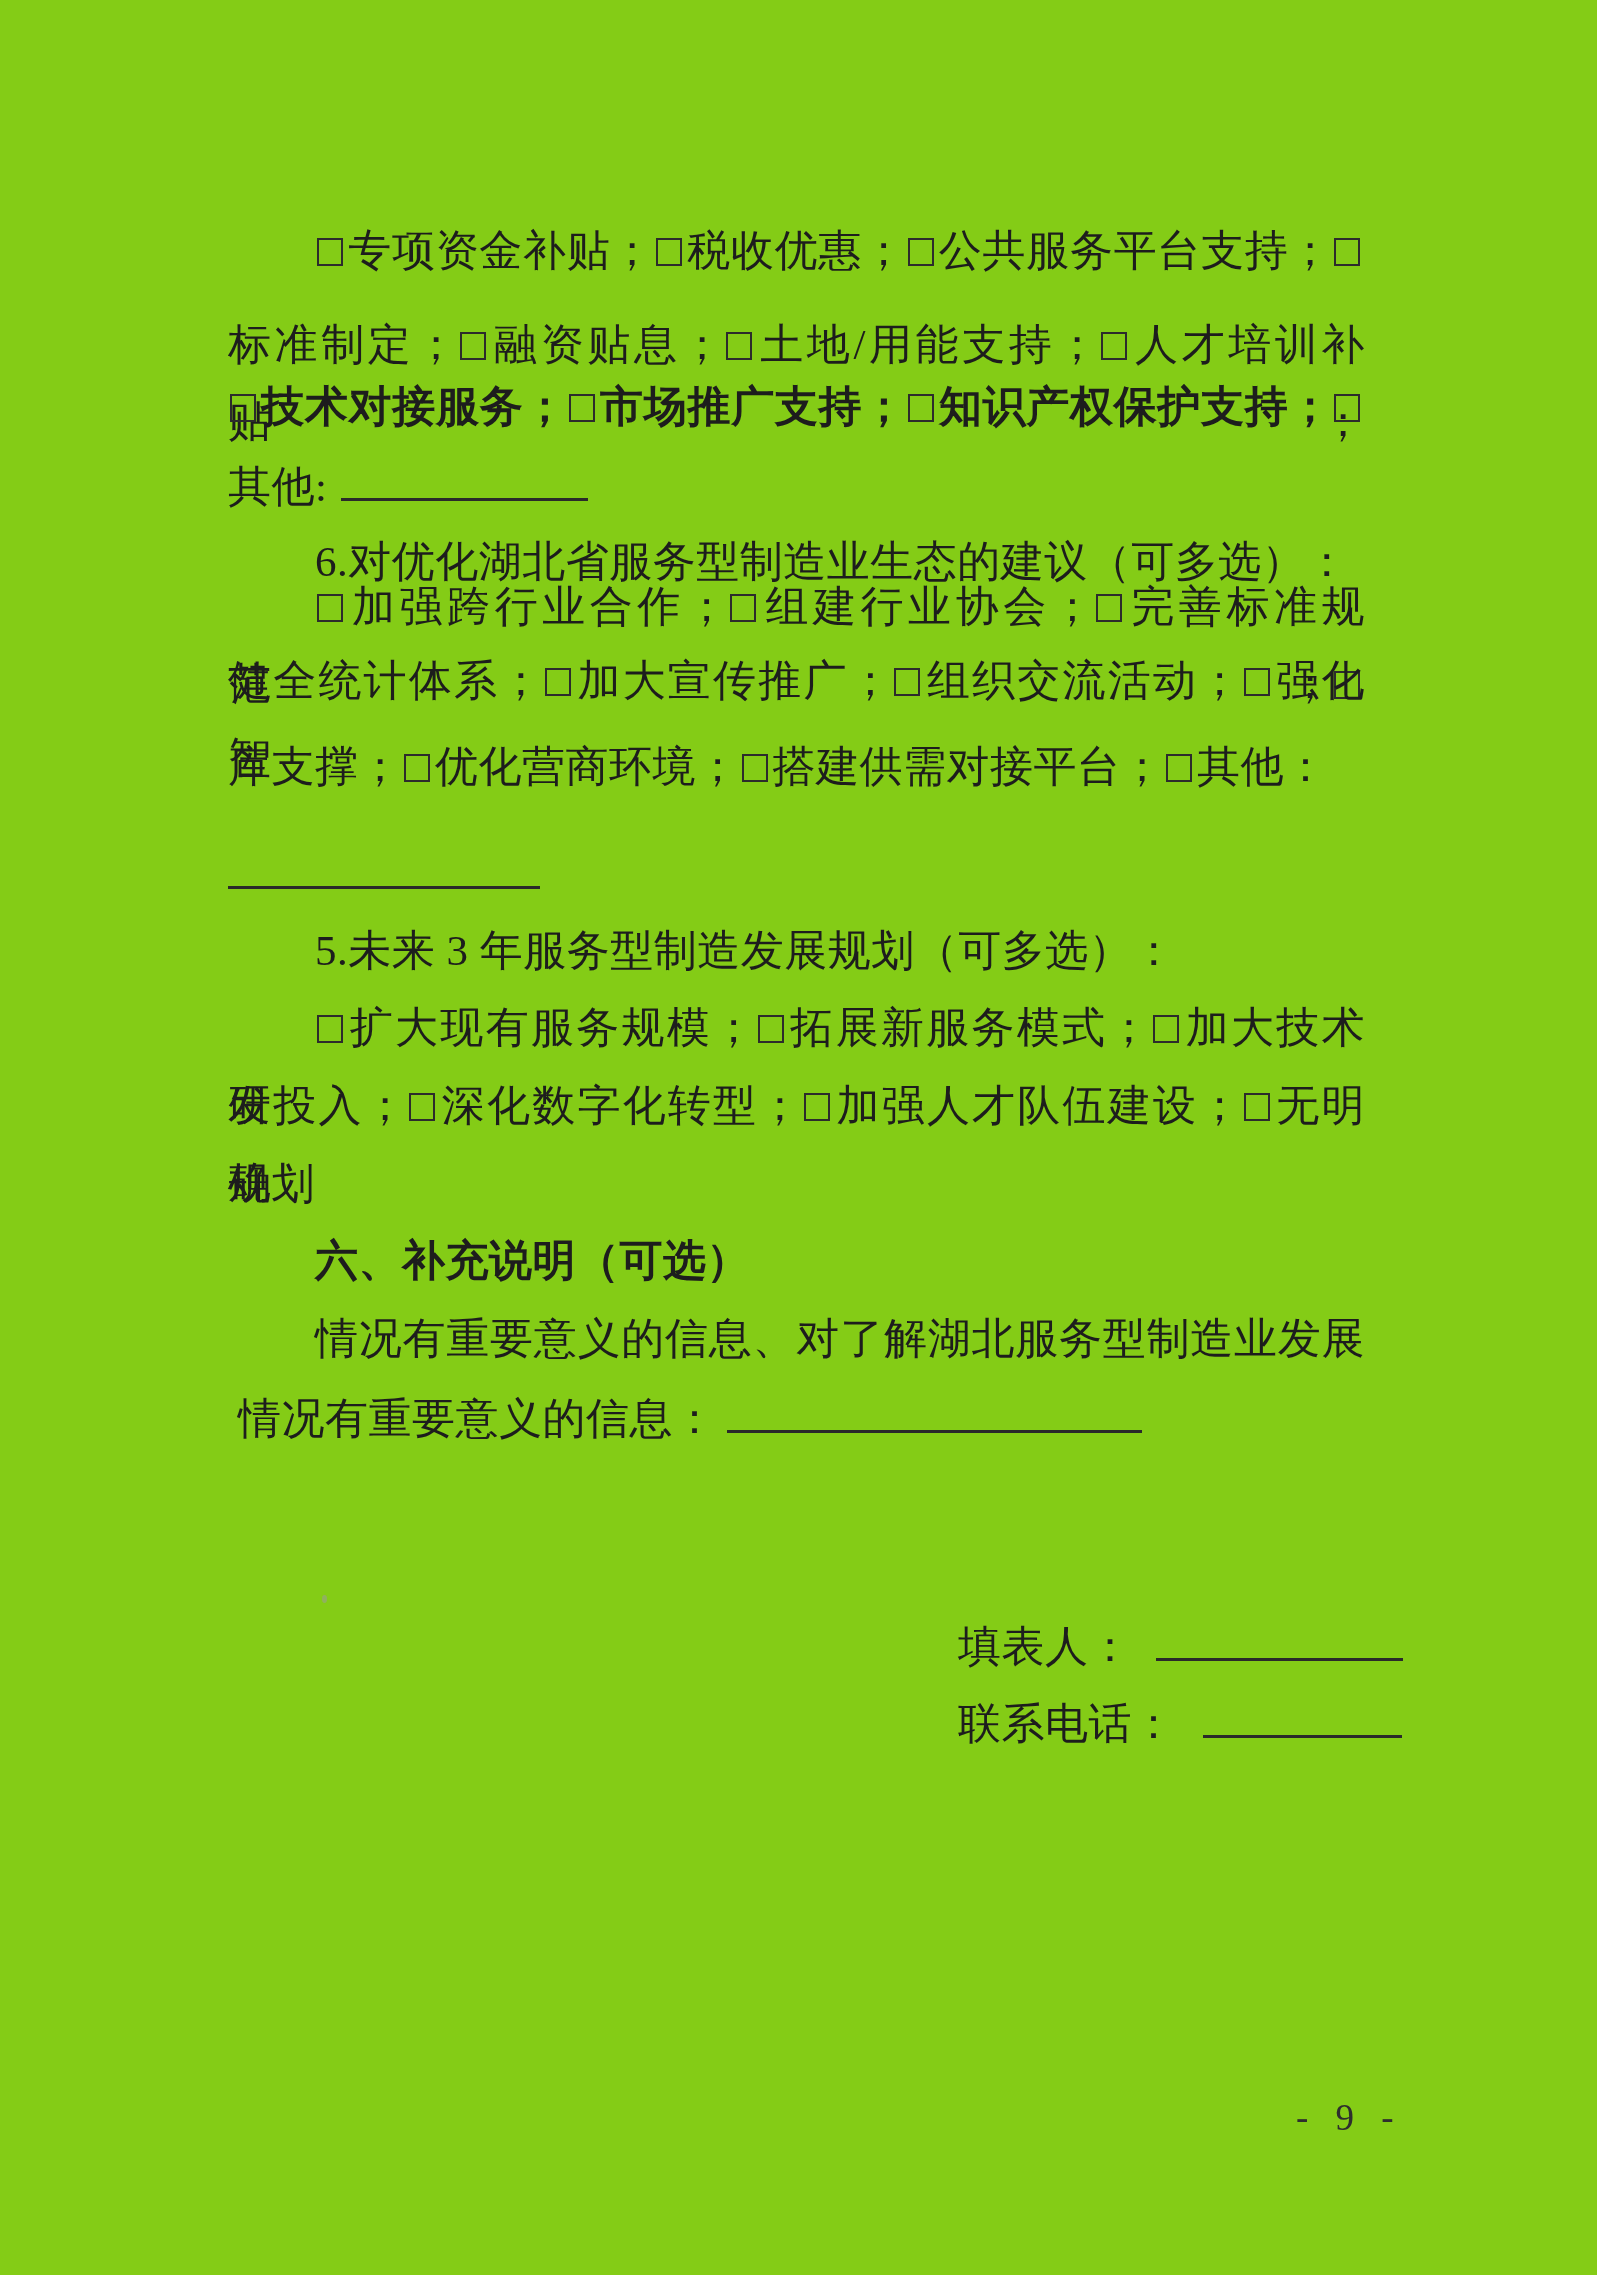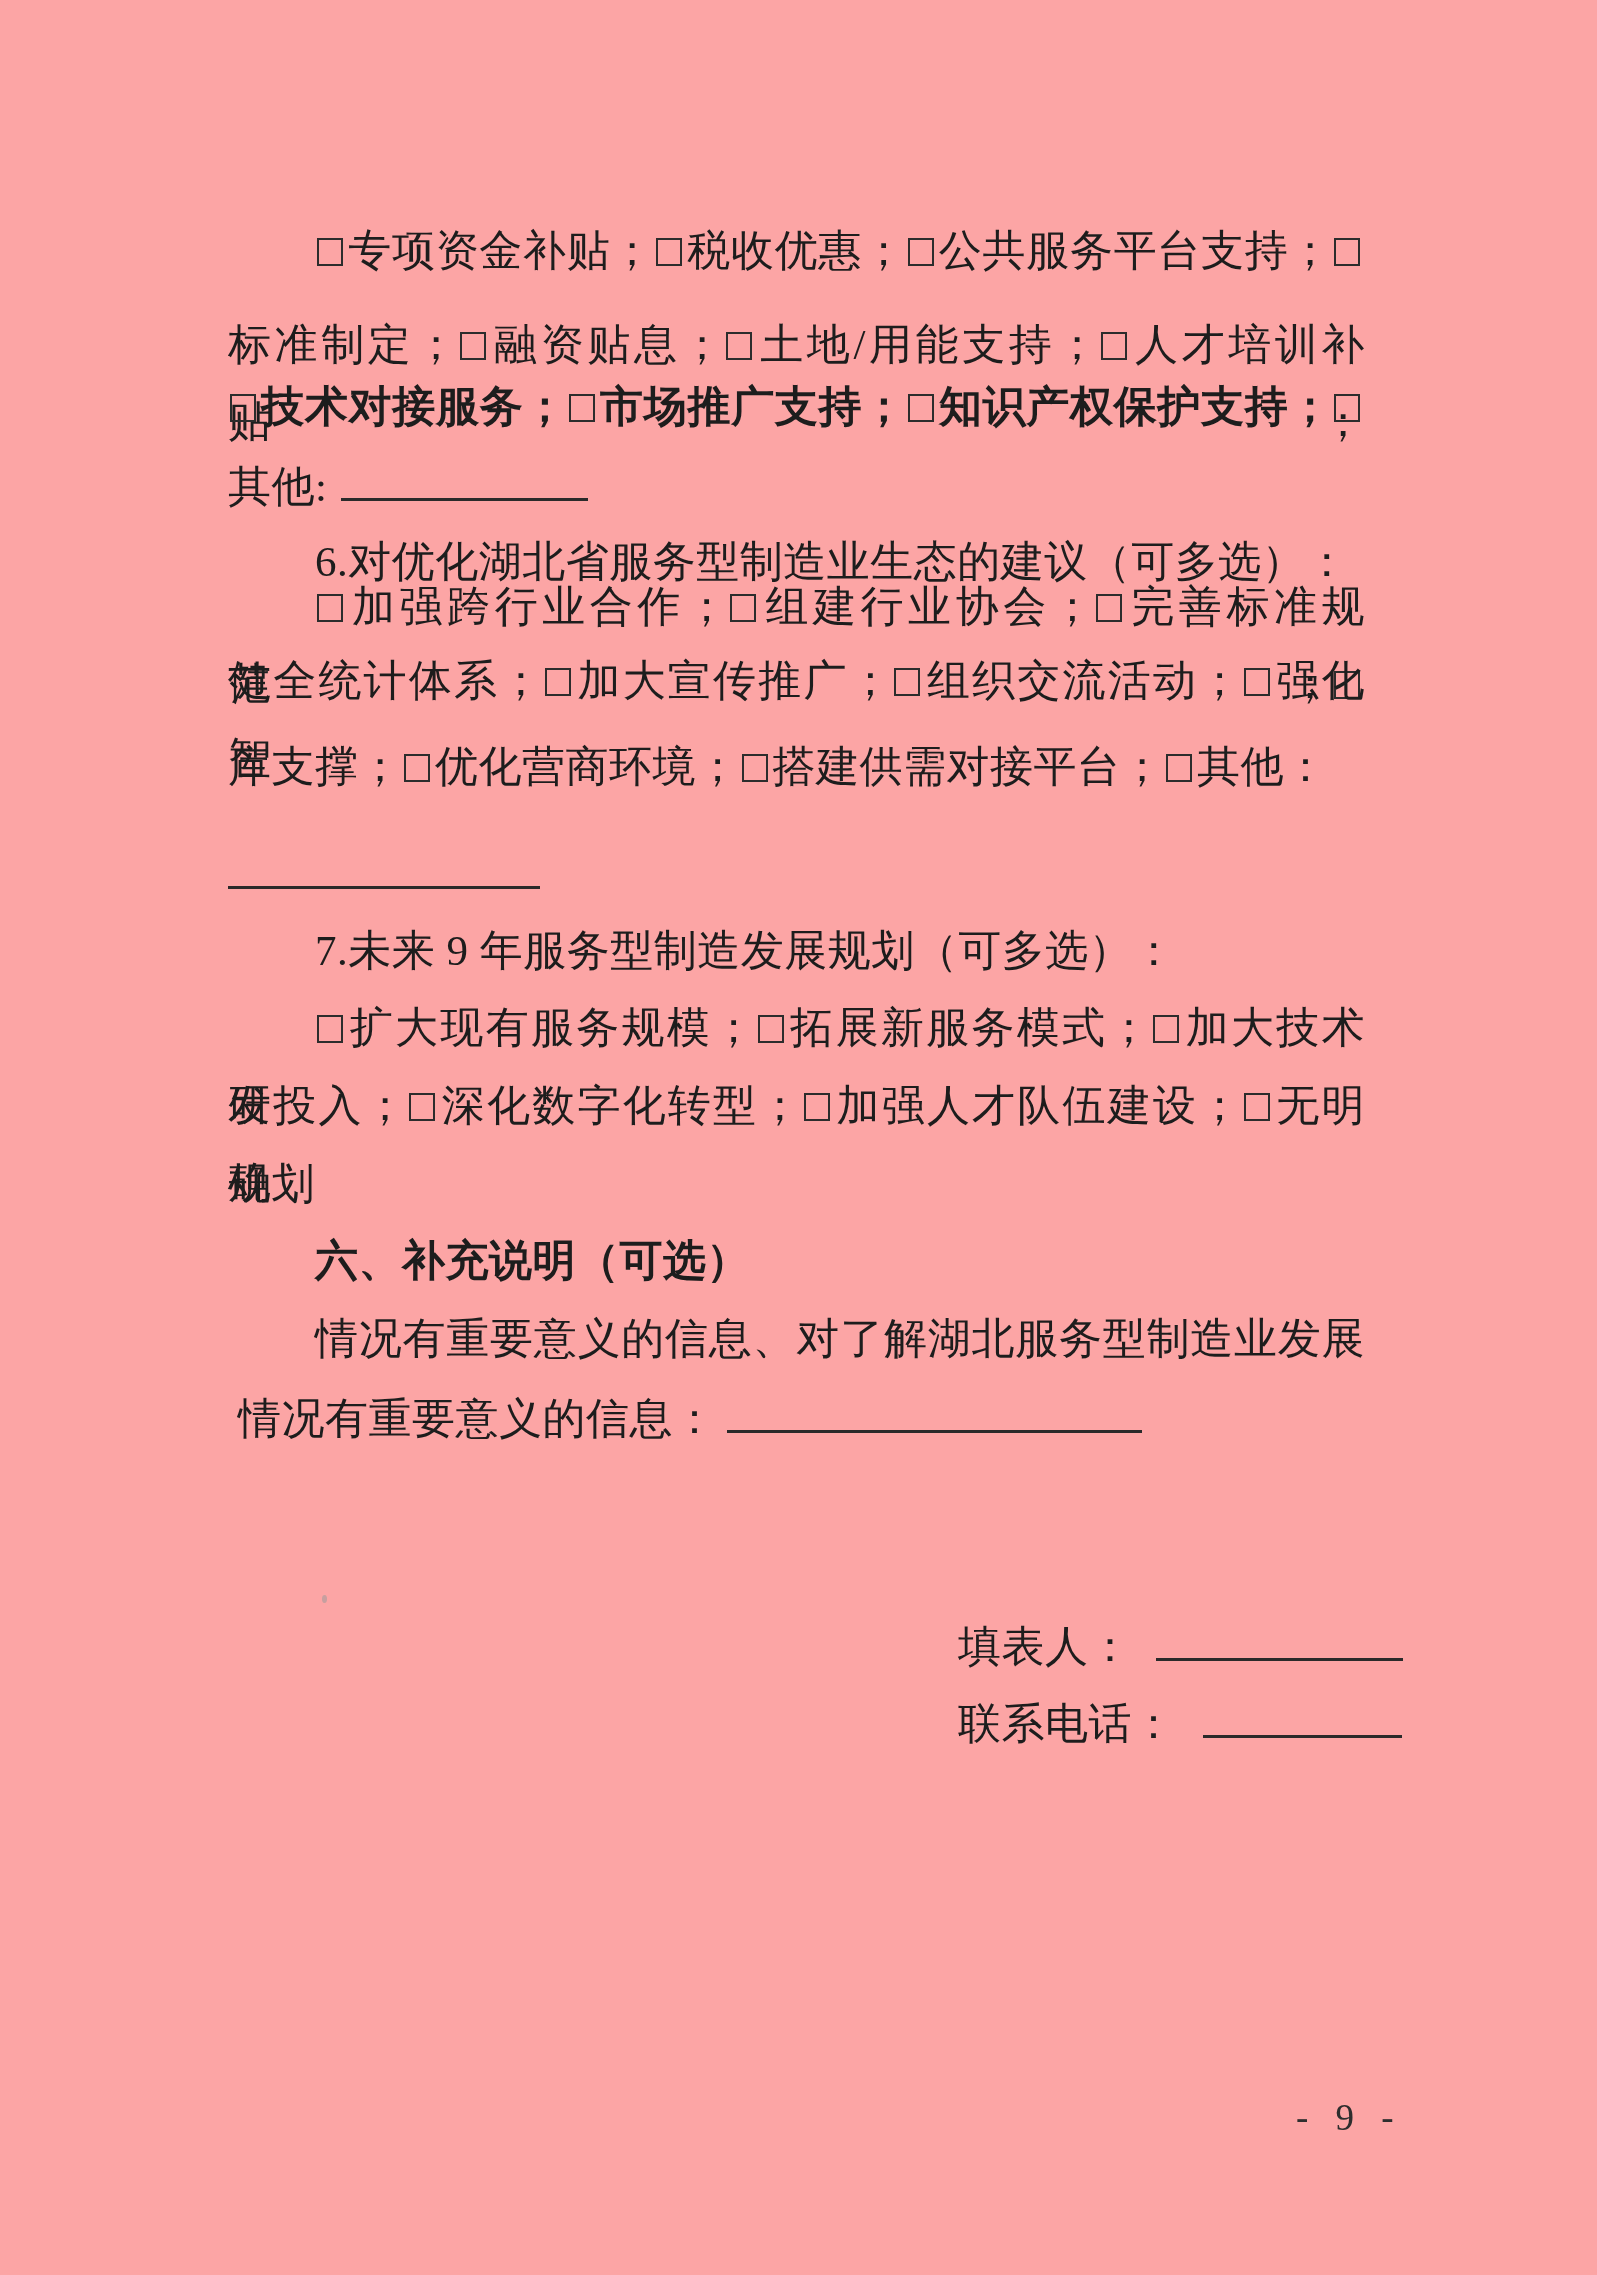--- a/index.html
+++ b/index.html
@@ -8,21 +8,21 @@
     width: 1597px;
     height: 2275px;
     background: #ffffff;
     overflow: hidden;
   }
   .page {
     position: absolute;
     left: 0; top: 0;
     width: 1597px;
     height: 2275px;
-    background: #fca5a5;
+    background: #84cc16;
     font-family: "Liberation Serif", "DejaVu Serif", serif;
     color: #1d1d1d;
   }
   .line {
     position: absolute;
     font-size: 43px;
     line-height: 77px;
     height: 77px;
     white-space: nowrap;
     letter-spacing: 0.5px;
@@ -78,21 +78,21 @@
   <div id="body-lines">
       <div class="line justify" style="top: 212px; left: 228px; width: 1137px; text-indent: 87px;"><span class="cb"></span><span>专项资金补贴；</span><span class="cb"></span><span>税收优惠；</span><span class="cb"></span><span>公共服务平台支持；</span><span class="cb"></span></div>
       <div class="line justify" style="top: 306px; left: 228px; width: 1137px;"><span>标准制定；</span><span class="cb"></span><span>融资贴息；</span><span class="cb"></span><span>土地/用能支持；</span><span class="cb"></span><span>人才培训补贴；</span></div>
       <div class="line justify" style="top: 368px; left: 228px; width: 1137px; font-weight: bold;"><span class="cb"></span><span>技术对接服务；</span><span class="cb"></span><span>市场推广支持；</span><span class="cb"></span><span>知识产权保护支持；</span><span class="cb"></span></div>
       <div class="line" style="top: 446px; left: 228px;"><span>其他:</span><span class="blank" style="width: 247px; margin-left: 14px;"></span></div>
       <div class="line" style="top: 523px; left: 315px;"><span>6.对优化湖北省服务型制造业生态的建议（可多选）：</span></div>
       <div class="line justify" style="top: 568px; left: 228px; width: 1137px; text-indent: 87px;"><span class="cb"></span><span>加强跨行业合作；</span><span class="cb"></span><span>组建行业协会；</span><span class="cb"></span><span>完善标准规范；</span><span class="cb"></span></div>
       <div class="line justify" style="top: 642px; left: 228px; width: 1137px;"><span>健全统计体系；</span><span class="cb"></span><span>加大宣传推广；</span><span class="cb"></span><span>组织交流活动；</span><span class="cb"></span><span>强化智</span></div>
       <div class="line" style="top: 728px; left: 228px;"><span>库支撑；</span><span class="cb"></span><span>优化营商环境；</span><span class="cb"></span><span>搭建供需对接平台；</span><span class="cb"></span><span>其他：</span></div>
       <div class="line" style="top: 834px; left: 228px;"><span class="blank" style="width: 312px; margin-left: 0px;"></span></div>
-      <div class="line" style="top: 912px; left: 315px;"><span>7.未来 9 年服务型制造发展规划（可多选）：</span></div>
+      <div class="line" style="top: 912px; left: 315px;"><span>5.未来 3 年服务型制造发展规划（可多选）：</span></div>
       <div class="line justify" style="top: 989px; left: 228px; width: 1137px; text-indent: 87px;"><span class="cb"></span><span>扩大现有服务规模；</span><span class="cb"></span><span>拓展新服务模式；</span><span class="cb"></span><span>加大技术研</span></div>
       <div class="line justify" style="top: 1067px; left: 228px; width: 1137px;"><span>发投入；</span><span class="cb"></span><span>深化数字化转型；</span><span class="cb"></span><span>加强人才队伍建设；</span><span class="cb"></span><span>无明确</span></div>
       <div class="line" style="top: 1145px; left: 228px;"><span>规划</span></div>
       <div class="line bold" style="top: 1222px; left: 315px; text-align: center;"><span>六、补充说明（可选）</span></div>
       <div class="line justify" style="top: 1300px; left: 228px; width: 1137px; text-indent: 87px;"><span>情况有重要意义的信息、对了解湖北服务型制造业发展</span></div>
       <div class="line" style="top: 1378px; left: 228px; margin-left: 10px;"><span>情况有重要意义的信息：</span><span class="blank" style="width: 415px; margin-left: 10px;"></span></div>
     </div>
   <div id="footer-fields">
       <div class="line" style="top: 1606px; left: 958px;"><span>填表人：</span><span class="blank" style="width: 247px; margin-left: 24px;"></span></div>
       <div class="line" style="top: 1683px; left: 958px;"><span>联系电话：</span><span class="blank" style="width: 199px; margin-left: 27px;"></span></div>

